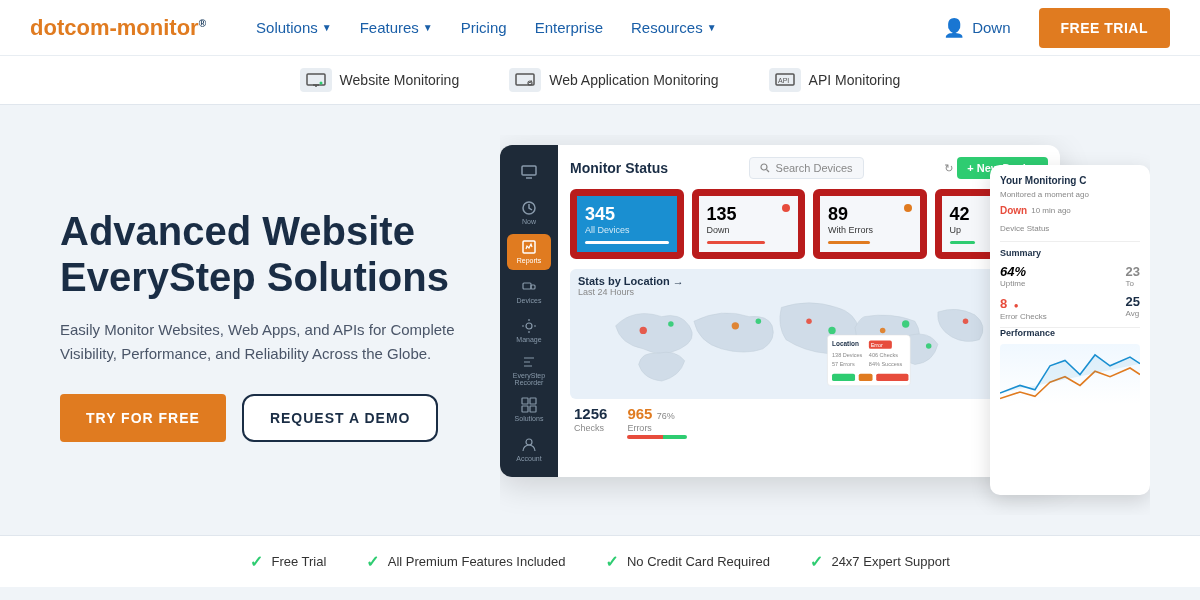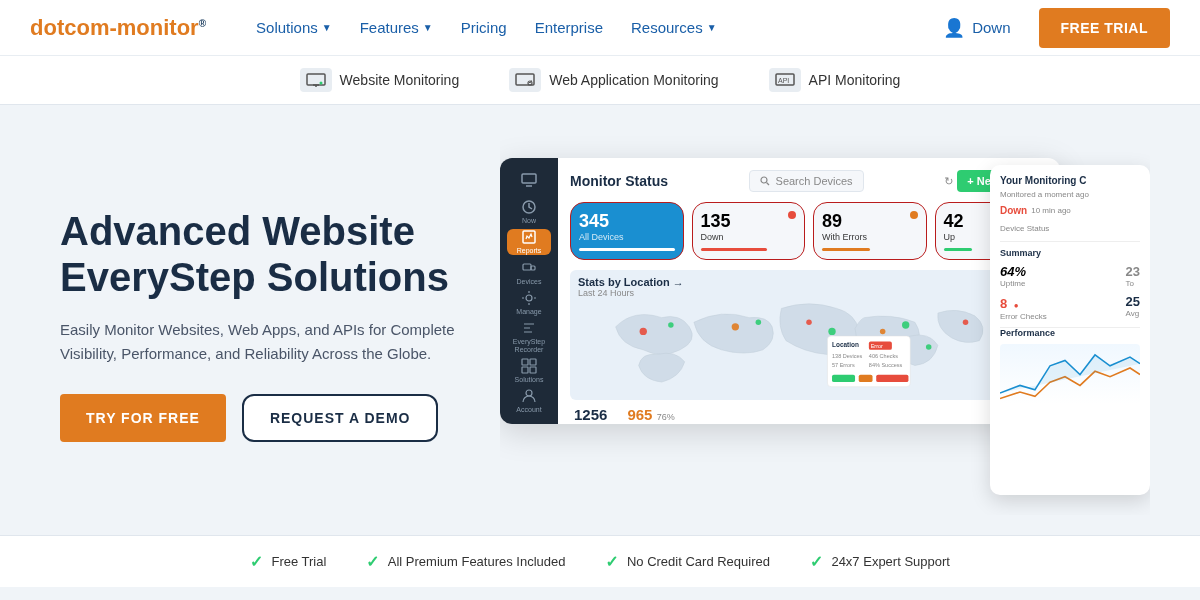--- a/index.html
+++ b/index.html
@@ -101,28 +101,28 @@
     }
 
     
     .hero-right {
       flex: 1;
       position: relative;
       overflow: hidden;
     }
     .dashboard-container {
       position: absolute;
-      left: 0; top: 23px;
+      left: 0; top: 10px;
       width: 560px;
       background: #fff;
       border-radius: 12px;
       box-shadow: 0 8px 32px rgba(0,0,0,0.15);
       overflow: hidden;
       display: flex;
-      height: 266px;
+      height: 332px;
     }
     
     .dash-sidebar {
       width: 58px;
       background: #1e2a38;
       display: flex; flex-direction: column; align-items: center;
       padding: 10px 0;
       gap: 4px;
     }
     .dash-sidebar-item {
@@ -145,22 +145,22 @@
       padding: 4px 10px; font-size: 11px; color: #888; display: flex; align-items: center; gap: 6px;
     }
     .new-device-btn {
       background: #2ecc71; color: #fff; font-size: 11px; font-weight: 700;
       padding: 5px 10px; border-radius: 4px; border: none; cursor: pointer;
     }
 
     
     .stat-cards { display: flex; gap: 8px; margin-bottom: 10px; }
     .stat-card {
-      flex: 1; background: #f5f7fa; border-radius: 14px; padding: 8px;
-      border: 1px solid #b91c1c; position: relative;
+      flex: 1; background: #f5f7fa; border-radius: 6px; padding: 8px;
+      border: 7px solid #b91c1c; position: relative;
     }
     .stat-card.active { background: #1a8fd1; color: #fff; }
     .stat-card .num { font-size: 18px; font-weight: 800; }
     .stat-card .lbl { font-size: 9px; opacity: 0.8; }
     .stat-card.active .bar { height: 3px; background: #fff; border-radius: 2px; margin-top: 6px; width: 100%; }
     .stat-card .dot { width: 8px; height: 8px; border-radius: 50%; position: absolute; top: 8px; right: 8px; }
     .dot-red { background: #e74c3c; }
     .dot-orange { background: #e07b20; }
     .dot-green { background: #2ecc71; }
 

